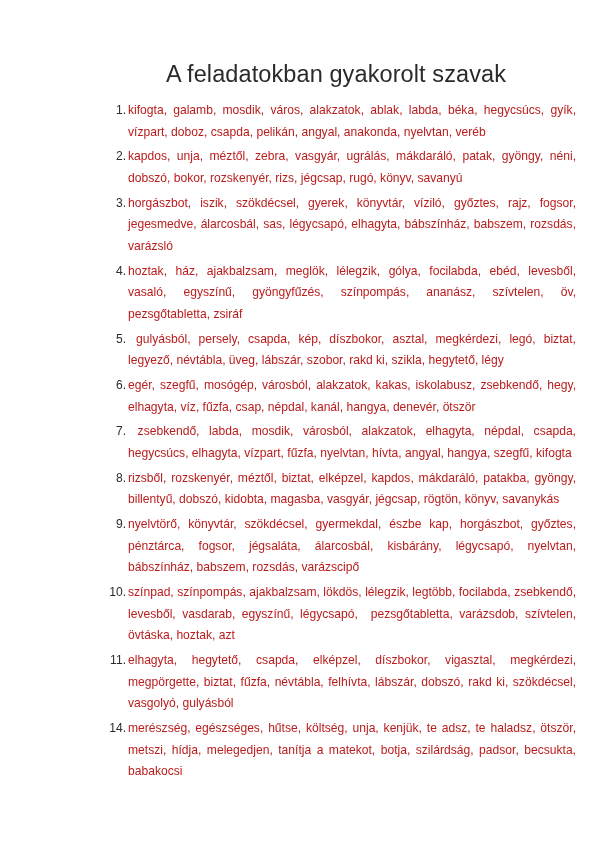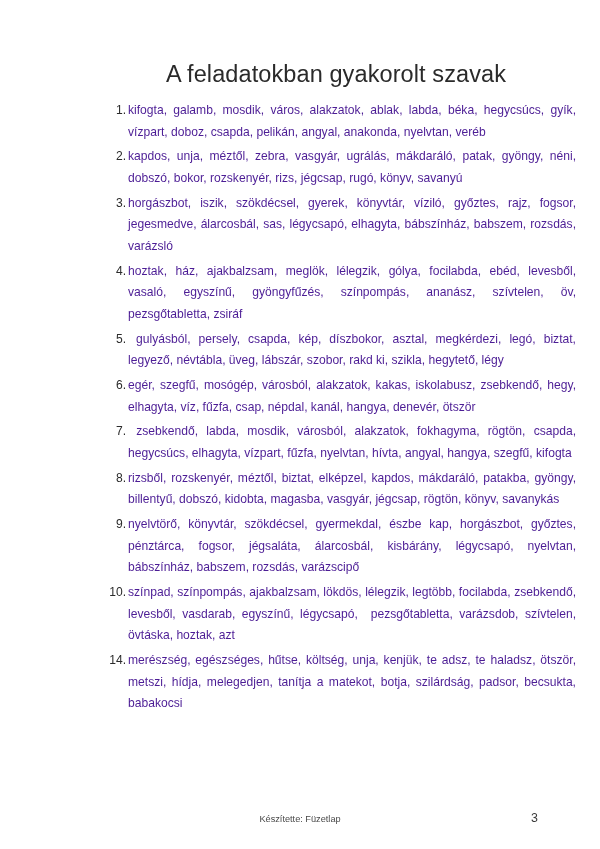--- a/index.html
+++ b/index.html
@@ -54,21 +54,21 @@
     font-size: 12.1px;
     line-height: 21.6px;
     color: #2b2b2b;
     white-space: nowrap;
     padding-right: 1px;
   }
   .item-text {
     flex: 1 1 auto;
     font-size: 12.1px;
     line-height: 21.6px;
-    color: #4c1d95;
+    color: #b91c1c;
     text-align: justify;
     text-justify: inter-word;
     white-space: pre-wrap;
     hyphens: none;
     padding-left: 1px;
   }
   .footer {
     position: absolute;
     left: 62px;
     right: 62px;
@@ -121,38 +121,38 @@
       <li class="list-item">
         <span class="item-number">5.</span>
         <span class="item-text"> gulyásból, persely, csapda, kép, díszbokor, asztal, megkérdezi, legó, biztat, legyező, névtábla, üveg, lábszár, szobor, rakd ki, szikla, hegytető, légy</span>
       </li>
       <li class="list-item">
         <span class="item-number">6.</span>
         <span class="item-text">egér, szegfű, mosógép, városból, alakzatok, kakas, iskolabusz, zsebkendő, hegy, elhagyta, víz, fűzfa, csap, népdal, kanál, hangya, denevér, ötször</span>
       </li>
       <li class="list-item">
         <span class="item-number">7.</span>
-        <span class="item-text"> zsebkendő, labda, mosdik, városból, alakzatok, fokhagyma, rögtön, csapda, hegycsúcs, elhagyta, vízpart, fűzfa, nyelvtan, hívta, angyal, hangya, szegfű, kifogta</span>
+        <span class="item-text"> zsebkendő, labda, mosdik, városból, alakzatok, elhagyta, népdal, csapda, hegycsúcs, elhagyta, vízpart, fűzfa, nyelvtan, hívta, angyal, hangya, szegfű, kifogta</span>
       </li>
       <li class="list-item">
         <span class="item-number">8.</span>
         <span class="item-text">rizsből, rozskenyér, méztől, biztat, elképzel, kapdos, mákdaráló, patakba, gyöngy, billentyű, dobszó, kidobta, magasba, vasgyár, jégcsap, rögtön, könyv, savanykás</span>
       </li>
       <li class="list-item">
         <span class="item-number">9.</span>
         <span class="item-text">nyelvtörő, könyvtár, szökdécsel, gyermekdal, észbe kap, horgászbot, győztes, pénztárca, fogsor, jégsaláta, álarcosbál, kisbárány, légycsapó, nyelvtan, bábszínház, babszem, rozsdás, varázscipő</span>
       </li>
       <li class="list-item">
         <span class="item-number">10.</span>
         <span class="item-text">színpad, színpompás, ajakbalzsam, lökdös, lélegzik, legtöbb, focilabda, zsebkendő, levesből, vasdarab, egyszínű, légycsapó,  pezsgőtabletta, varázsdob, szívtelen, övtáska, hoztak, azt</span>
       </li>
       <li class="list-item">
+        <span class="item-number">11.</span>
+        <span class="item-text">elhagyta, hegytető, csapda, elképzel, díszbokor, vigasztal, megkérdezi, megpörgette, biztat, fűzfa, névtábla, felhívta, lábszár, dobszó, rakd ki, szökdécsel, vasgolyó, gulyásból</span>
+      </li>
+      <li class="list-item">
         <span class="item-number">14.</span>
         <span class="item-text">merészség, egészséges, hűtse, költség, unja, kenjük, te adsz, te haladsz, ötször, metszi, hídja, melegedjen, tanítja a matekot, botja, szilárdság, padsor, becsukta, babakocsi</span>
       </li>
     </ol>
 
-  <div class="footer">
-    <span class="footer-credit">Készítette: Füzetlap</span>
-    <span class="footer-pageno">3</span>
-  </div>
 
 </div>
 
 </body></html>

